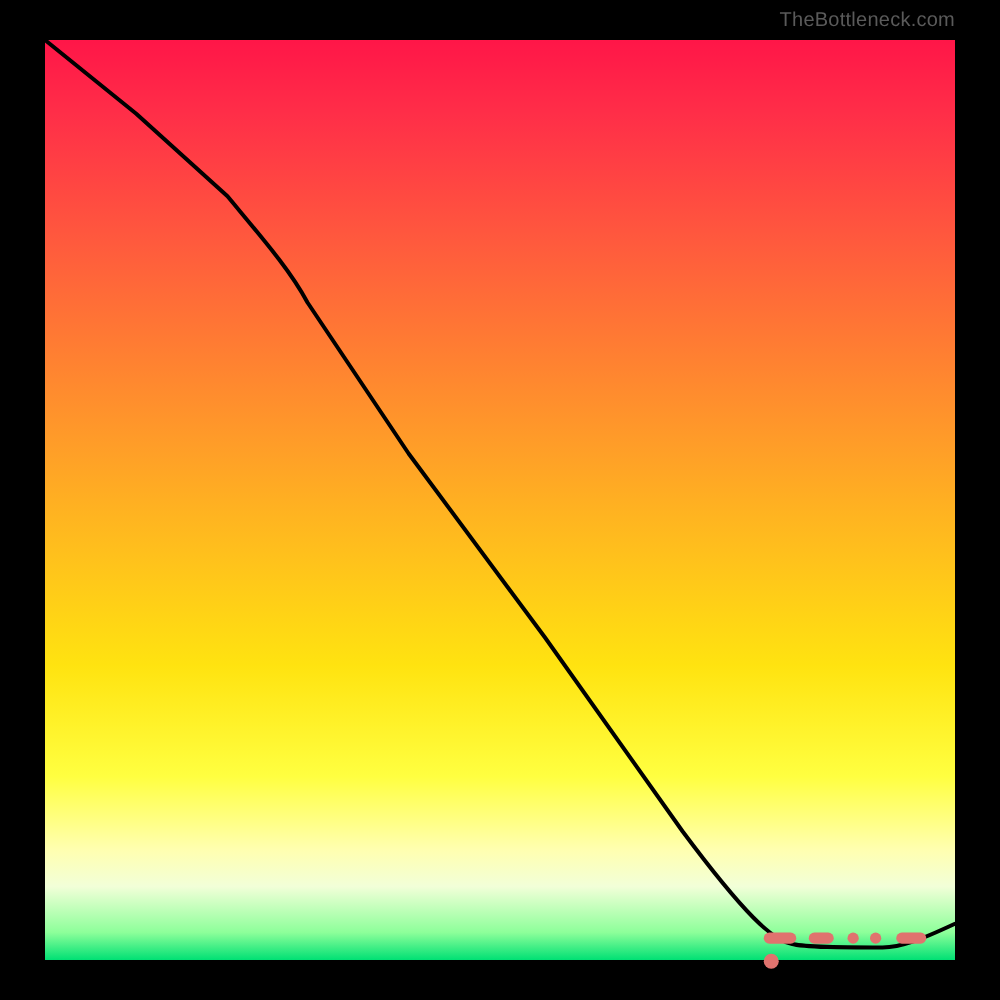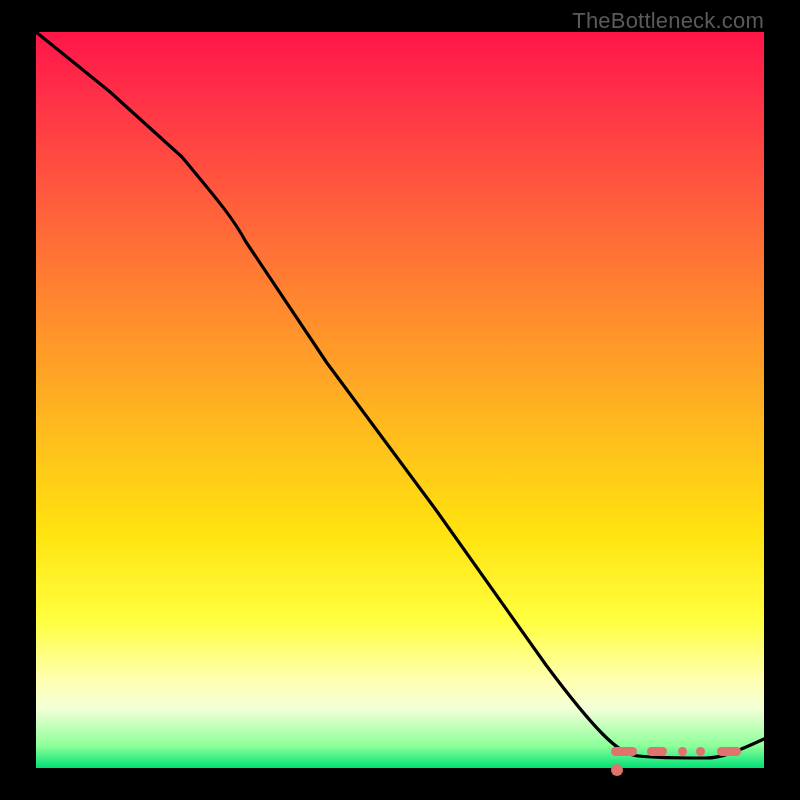--- a/index.html
+++ b/index.html
@@ -37,21 +37,21 @@
       #f2ffd8 92%,
       #8dff9a 97%,
       #00e074 100%
     );
   }
   .watermark {
     position: absolute;
     top: 8px;
     right: 36px;
     color: #5a5a5a;
-    font-size: 22px;
+    font-size: 16px;
     letter-spacing: 0.2px;
     user-select: none;
   }
   svg.curve {
     position: absolute;
     left: 0;
     top: 0;
     width: 728px;
     height: 736px;
     overflow: visible;

